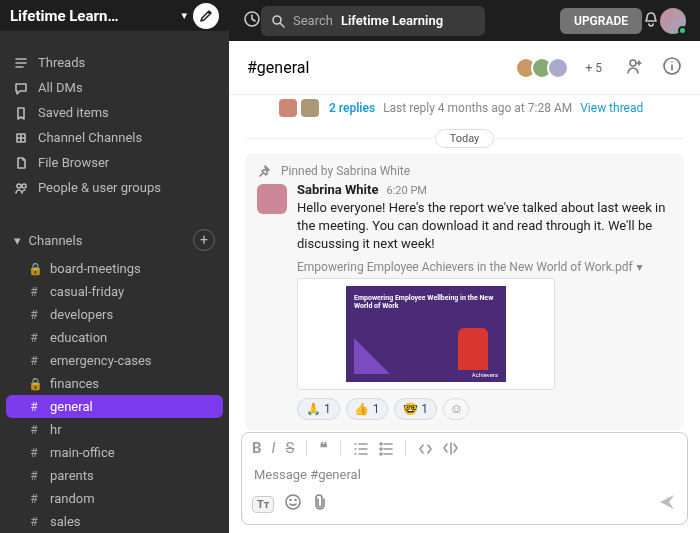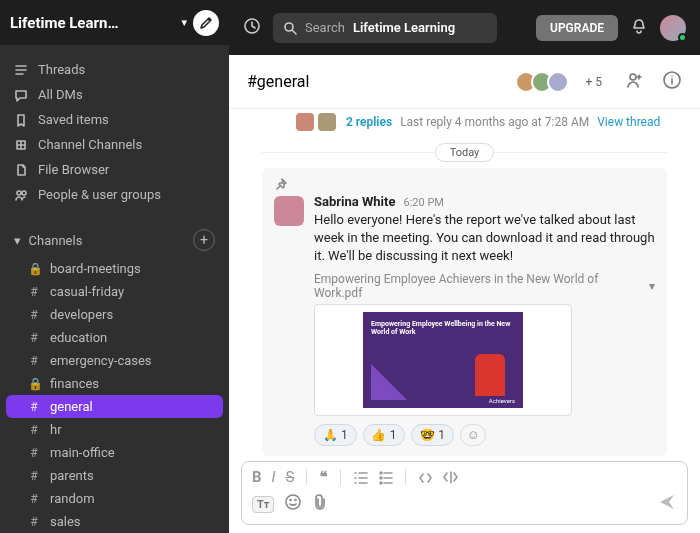--- a/index.html
+++ b/index.html
@@ -2,50 +2,50 @@
 <html><head>
 <meta charset="utf-8">
 <style>
 *{box-sizing:border-box;margin:0;padding:0;font-family:-apple-system,BlinkMacSystemFont,"Segoe UI",Roboto,sans-serif}
 body{background:#fff;width:700px;height:533px;overflow:hidden;display:flex}
 .sidebar{width:229px;background:#2f2f2f;color:#ccc;display:flex;flex-direction:column;flex-shrink:0}
 .ws-header{height:47px;background:#1e1e1e;display:flex;align-items:center;padding:0 10px;gap:6px}
 .ws-title{color:#fff;font-weight:700;font-size:15px;flex:1;white-space:nowrap;overflow:hidden;text-overflow:ellipsis}
 .ws-caret{color:#fff;font-size:11px}
 .compose-btn{width:26px;height:26px;border-radius:50%;background:#fff;display:flex;align-items:center;justify-content:center;color:#222}
-.nav{padding:12px 0;font-size:13px}
+.nav{padding:19px 0;font-size:13px}
 .nav-item{display:flex;align-items:center;gap:10px;padding:5px 14px;color:#bbb;cursor:pointer}
 .nav-item svg{flex-shrink:0}
 .channels-hdr{display:flex;align-items:center;gap:8px;padding:10px 14px 6px;color:#bbb;font-size:13px}
 .channels-hdr .spacer{flex:1}
 .channels-hdr .plus{width:22px;height:22px;border:1px solid #666;border-radius:50%;display:flex;align-items:center;justify-content:center;font-size:14px}
 .ch-list{font-size:13px}
 .ch-item{display:flex;align-items:center;gap:10px;padding:4px 14px 4px 22px;color:#bbb;border-radius:6px;margin:0 6px}
 .ch-item.active{background:#7c3aed;color:#fff}
 .ch-icon{width:12px;text-align:center;opacity:.8;font-size:12px}
 .main{flex:1;display:flex;flex-direction:column;min-width:0}
-.topbar{height:55px;background:#1e1e1e;display:flex;align-items:center;padding:0 14px;gap:12px;color:#fff}
+.topbar{height:41px;background:#1e1e1e;display:flex;align-items:center;padding:0 14px;color:#fff}
 .clock-icon{color:#ccc}
 .search{flex:0 0 224px;background:#3a3a3a;border-radius:6px;height:30px;display:flex;align-items:center;padding:0 10px;gap:8px;font-size:13px;color:#ccc}
 .search input{background:none;border:none;outline:none;color:#fff;font-size:13px;font-weight:600;width:120px}
 .search .lbl{color:#aaa}
 .upgrade{background:#737373;color:#fff;border:none;border-radius:6px;padding:6px 14px;font-size:12px;font-weight:600;margin-left:auto}
 .bell{color:#ccc}
 .avatar{width:26px;height:26px;border-radius:50%;background:linear-gradient(135deg,#c89,#9ab);position:relative}
 .presence{position:absolute;right:-1px;bottom:-1px;width:9px;height:9px;border-radius:50%;background:#2ecc71;border:2px solid #1e1e1e}
 .ch-header{height:54px;border-bottom:1px solid #eee;display:flex;align-items:center;padding:0 18px;gap:10px}
 .ch-name{font-weight:400;font-size:16px}
 .ch-header .sp{flex:1}
 .member-stack{display:flex;align-items:center}
 .mini-av{width:22px;height:22px;border-radius:50%;border:2px solid #fff;margin-left:-6px;background:#c96}
 .mini-av:nth-child(2){background:#8a7}
 .mini-av:nth-child(3){background:#aac}
 .more-count{font-size:12px;color:#666;margin-left:6px}
 .hdr-icon{color:#777}
-.scroll{flex:1;overflow:auto;padding:0 33px}
+.scroll{flex:1;overflow:auto;padding:0 16px}
 .thread-row{display:flex;align-items:center;gap:8px;padding:4px 0 6px 34px;font-size:12px}
 .tav{width:18px;height:18px;border-radius:4px;background:#c87;margin-right:-4px}
 .tav+ .tav{background:#a97}
 .replies{color:#1d9bd1;font-weight:600;margin-left:6px}
 .reply-meta{color:#888}
 .view-thread{color:#1d9bd1}
 .date-div{display:flex;align-items:center;margin:6px 0}
 .date-div::before,.date-div::after{content:"";flex:1;height:1px;background:#eee}
 .date-pill{border:1px solid #ddd;border-radius:18px;padding:2px 14px;font-size:11px;color:#555;background:#fff}
 .pinned{background:#f7f7f7;border-radius:6px;padding:10px 12px;margin:4px 0 8px}
@@ -242,20 +242,21 @@
       <span class="view-thread">View thread</span>
     </div>
     <div class="date-div">
       <span class="date-pill">Today</span>
     </div>
     <div class="pinned">
       <div class="pin-row">
         <svg width="12" height="12">
             <path d="M6 1l4 4-2 1v3l-1 1-4-4 1-1h3zM4 8l-3 3"></path>
           </svg>
+        <span>Pinned by Sabrina White</span>
       </div>
       <div class="msg">
         <div class="msg-av"></div>
         <div class="msg-body">
           <div class="msg-hdr">
             <span class="author">Sabrina White</span>
             <span class="time">6:20 PM</span>
           </div>
           <div class="msg-text">Hello everyone! Here's the report we've talked about last week in the meeting. You can download it and read through it. We'll be discussing it next week!</div>
           <div class="attach-name">
@@ -316,20 +317,21 @@
             <svg width="15" height="15">
               <path d="M5 4L2 8l3 4M10 4l3 4-3 4"></path>
             </svg>
           </span>
         <span>
             <svg width="15" height="15">
               <path d="M4 3L1 7l3 4M11 3l3 4-3 4M8 2v11"></path>
             </svg>
           </span>
       </div>
+      <div class="msg-input">Message #general</div>
       <div class="bottom-row">
         <span class="tt-badge">Tт</span>
         <span><svg width="18" height="18">
               <circle cx="9" cy="9" r="7"></circle>
               <circle cx="6.5" cy="7" r=".5" fill="currentColor"></circle>
               <circle cx="11.5" cy="7" r=".5" fill="currentColor"></circle>
               <path d="M6 11c1 1.5 5 1.5 6 0"></path>
             </svg></span>
         <span><svg width="16" height="18">
               <path d="M12 6v6a4 4 0 0 1-8 0V5a3 3 0 0 1 6 0v7a2 2 0 0 1-4 0V6"></path>

